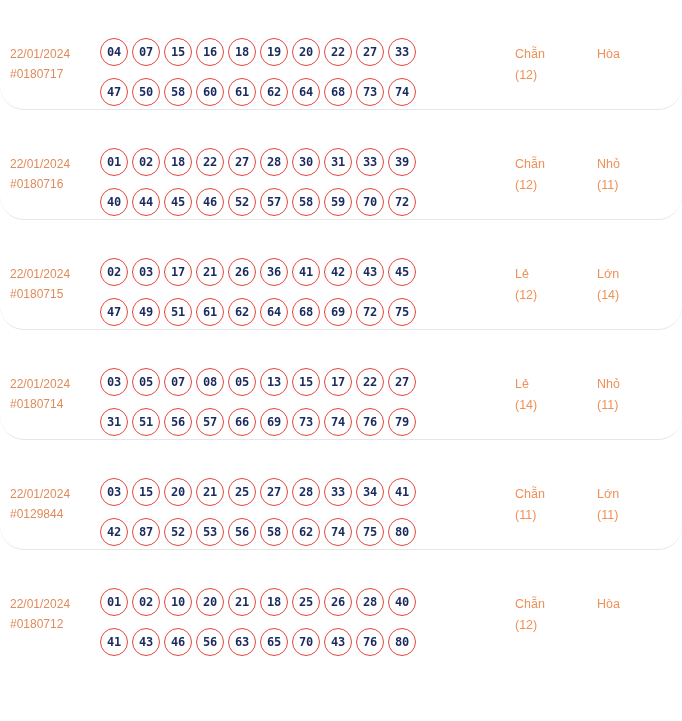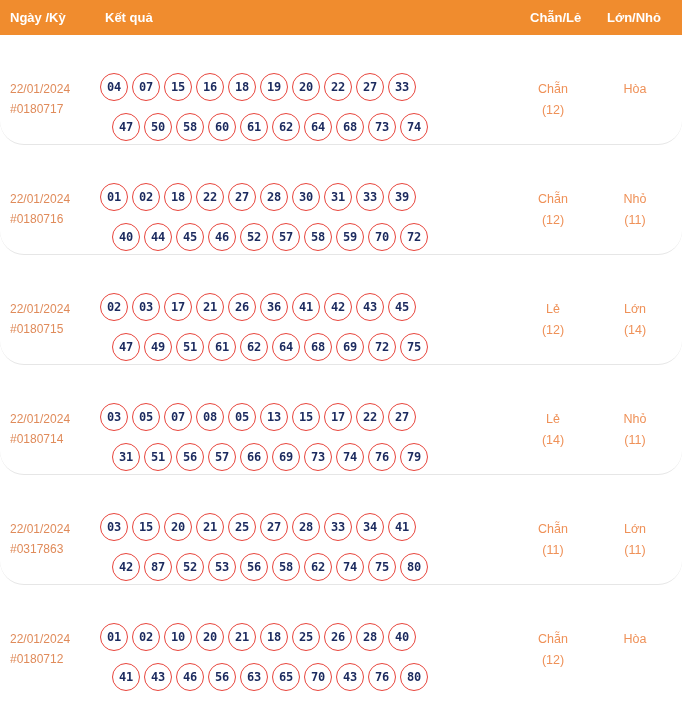--- a/index.html
+++ b/index.html
@@ -68,21 +68,21 @@
     position: absolute;
     left: 100px;
     top: 38px;
     width: 410px;
   }
   .ball-row {
     display: flex;
     gap: 4px;
     margin-bottom: 12px;
   }
-  .ball-row:last-child { margin-bottom: 0; margin-left: 12px; }
+  .ball-row:last-child { margin-bottom: 0; }
 
   .ball {
     width: 28px;
     height: 28px;
     min-width: 28px;
     border: 1.5px solid #e8453c;
     border-radius: 50%;
     background: #ffffff;
     color: #1b2a5e;
     font-family: "DejaVu Sans Mono", monospace;
@@ -94,42 +94,36 @@
     letter-spacing: -0.3px;
   }
 
   .cell-oddeven,
   .cell-bigsmall {
     position: absolute;
     top: 44px;
     color: #ef9158;
     font-size: 12.5px;
     line-height: 21px;
-    text-align: center;
+    text-align: left;
     white-space: nowrap;
   }
   .cell-oddeven  { left: 515px; width: 76px; }
   .cell-bigsmall { left: 597px; width: 76px; }
   .cell-oddeven .label,
   .cell-bigsmall .label,
   .cell-oddeven .count,
   .cell-bigsmall .count { display: block; }
   .count:empty { display: none; }
 </style>
 </head>
 <body>
 
 <div class="results-table">
 
-  <div class="table-header">
-    <div class="th th-date">Ngày /Kỳ</div>
-    <div class="th th-result">Kết quả</div>
-    <div class="th th-oddeven">Chẵn/Lẻ</div>
-    <div class="th th-bigsml">Lớn/Nhỏ</div>
-  </div>
 
   <div id="rows-container">
       <div class="row">
         <div class="cell-date">
           <span class="date-line">22/01/2024</span>
           <span class="period-line">#0180717</span>
         </div>
         <div class="cell-balls">
           <div class="ball-row">
             <span class="ball">04</span>
@@ -280,21 +274,21 @@
           <span class="count">(14)</span>
         </div>
         <div class="cell-bigsmall">
           <span class="label">Nhỏ</span>
           <span class="count">(11)</span>
         </div>
       </div>
       <div class="row">
         <div class="cell-date">
           <span class="date-line">22/01/2024</span>
-          <span class="period-line">#0317863</span>
+          <span class="period-line">#0129844</span>
         </div>
         <div class="cell-balls">
           <div class="ball-row">
             <span class="ball">03</span>
             <span class="ball">15</span>
             <span class="ball">20</span>
             <span class="ball">21</span>
             <span class="ball">25</span>
             <span class="ball">27</span>
             <span class="ball">28</span>

